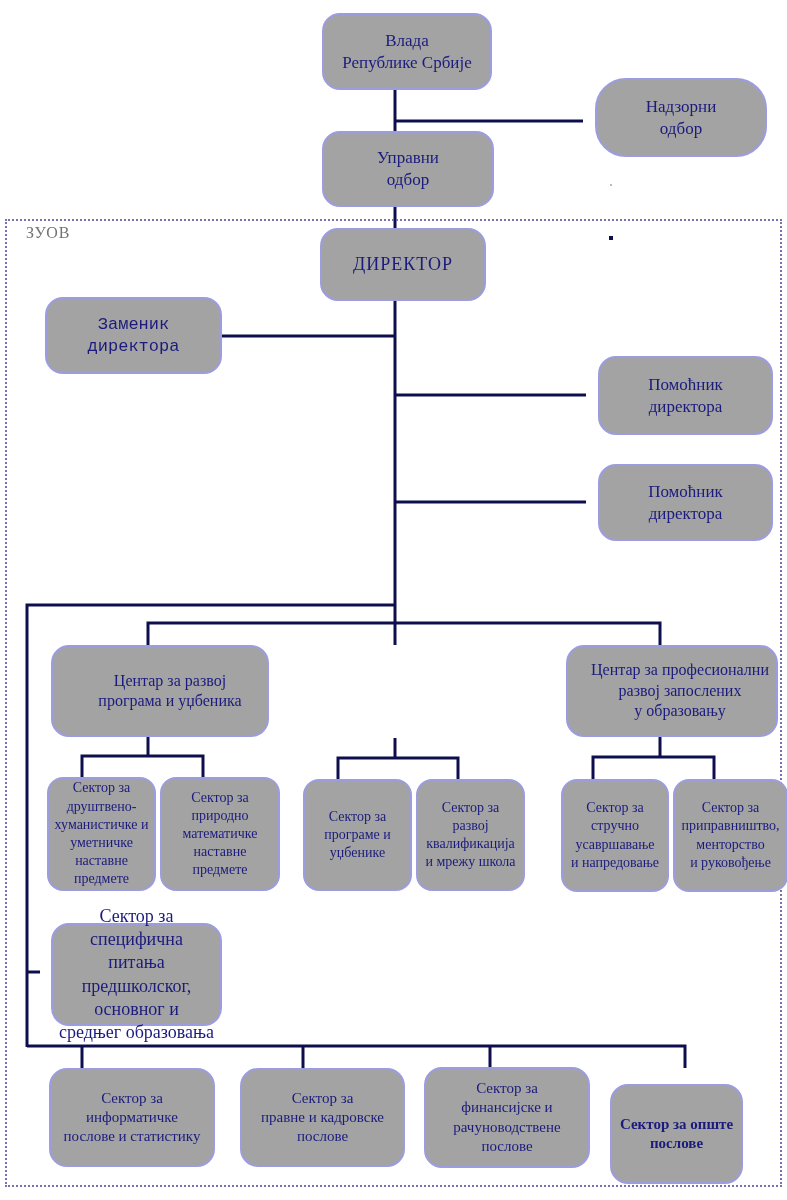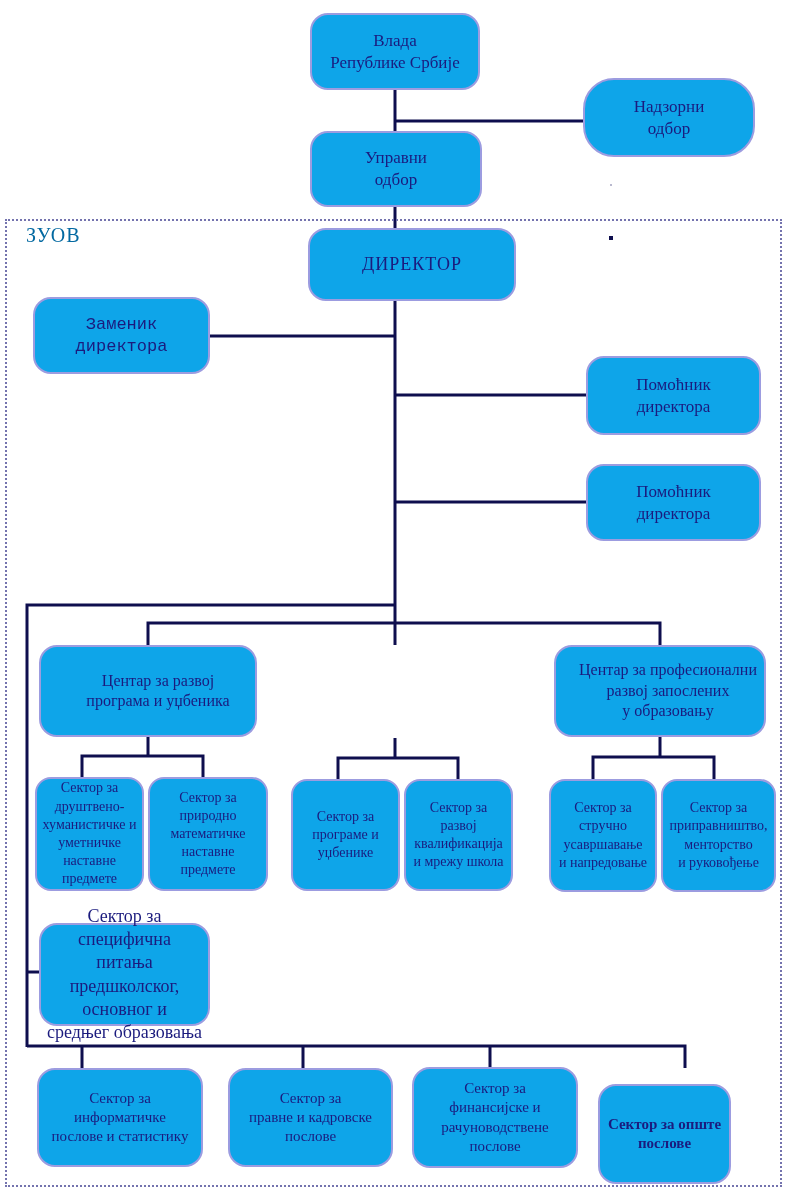--- a/index.html
+++ b/index.html
@@ -20,61 +20,62 @@
     left: 5px;
     top: 219px;
     width: 773px;
     height: 964px;
     border: 2px dotted #7473ae;
   }
   #region-label {
     position: absolute;
     left: 26px;
     top: 224px;
-    font-size: 20px;
+    font-size: 16px;
     letter-spacing: 1px;
-    color: #0369a1;
+    color: #737373;
     text-align: center;
   }
   #connector-svg {
     position: absolute;
     left: 0;
     top: 0;
     width: 787px;
     height: 1200px;
   }
   #connector-svg path {
     fill: none;
     stroke: #0e0e4e;
     stroke-width: 3;
   }
   .node {
     position: absolute;
     box-sizing: border-box;
-    background: #0ea5e9;
+    background: #a3a3a3;
     border: 2px solid #9c9ce0;
     border-radius: 18px;
     color: #1b1b7e;
     display: flex;
     align-items: center;
     justify-content: center;
     text-align: center;
     white-space: pre-line;
     line-height: 1.28;
     font-size: 17px;
+    margin-left: 12px;
   }
   .node.caps { font-size: 18px; letter-spacing: 1px; }
   .node.md   { font-size: 16px; }
   .node.sm   { font-size: 14px; line-height: 1.3; border-radius: 16px; }
   .node.bm   { font-size: 15px; }
   
   #n-vlada     { left: 310px; top: 13px;   width: 170px; height: 77px; }
   #n-nadzorni  { left: 583px; top: 78px;   width: 172px; height: 79px; border-radius: 31px; }
   #n-upravni   { left: 310px; top: 131px;  width: 172px; height: 76px; }
-  #n-direktor  { left: 308px; top: 228px;  width: 208px; height: 73px; }
+  #n-direktor  { left: 308px; top: 228px;  width: 166px; height: 73px; }
   #n-zamenik   { left: 33px;  top: 297px;  width: 177px; height: 77px; font-family: Liberation Mono, monospace; }
   #n-pomocnik1 { left: 586px; top: 356px;  width: 175px; height: 79px; }
   #n-pomocnik2 { left: 586px; top: 464px;  width: 175px; height: 77px; }
   #n-centar1   { left: 39px;  top: 645px;  width: 218px; height: 92px; padding-left: 20px; }
   #n-centar2   { left: 292px; top: 645px;  width: 211px; height: 93px; }
   #n-centar3   { left: 554px; top: 645px;  width: 212px; height: 92px; padding-left: 16px; }
   #n-sdh       { left: 35px;  top: 777px;  width: 109px; height: 114px; }
   #n-spm       { left: 148px; top: 777px;  width: 120px; height: 114px; }
   #n-sprog     { left: 291px; top: 779px;  width: 109px; height: 112px; }
   #n-skval     { left: 404px; top: 779px;  width: 109px; height: 112px; }

